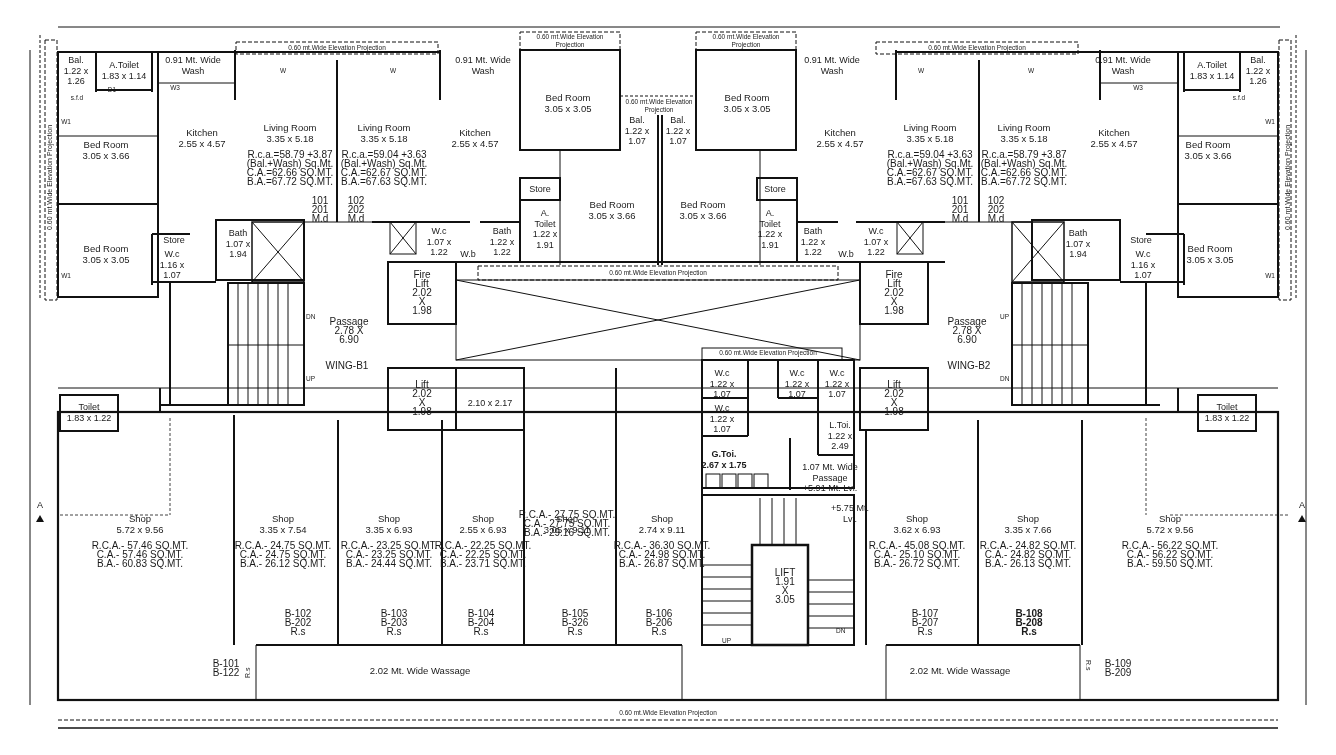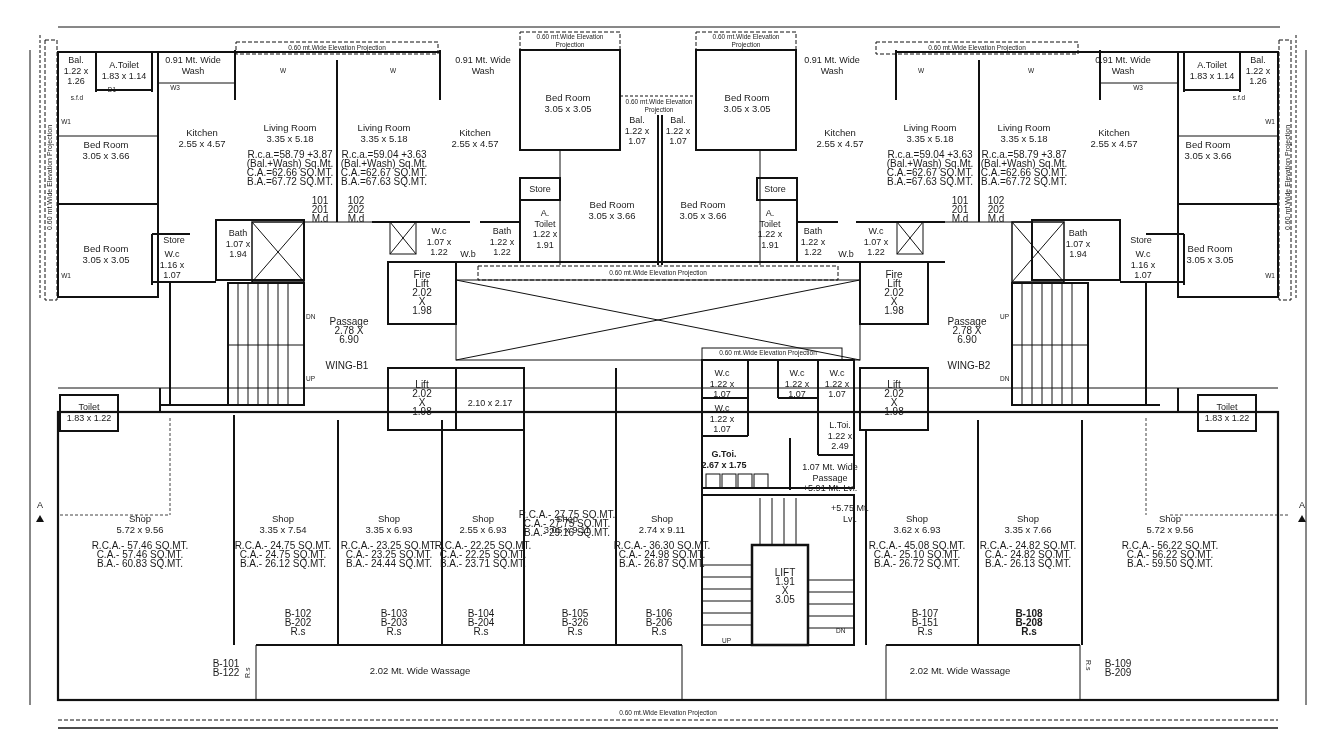--- a/index.html
+++ b/index.html
@@ -472,21 +472,21 @@
 B-206
 R.s</div>
 </div>
 <div>
   <div class="lbl" style="left:917px;top:513px;">Shop
 3.62 x 6.93</div>
   <div class="lbl sm" style="left:917px;top:541px;">R.C.A.- 45.08 SQ.MT.
 C.A.- 25.10 SQ.MT.
 B.A.- 26.72 SQ.MT.</div>
   <div class="lbl sm" style="left:925px;top:609px;">B-107
-B-151
+B-207
 R.s</div>
 </div>
 <div>
   <div class="lbl" style="left:1028px;top:513px;">Shop
 3.35 x 7.66</div>
   <div class="lbl sm" style="left:1028px;top:541px;">R.C.A.- 24.82 SQ.MT.
 C.A.- 24.82 SQ.MT.
 B.A.- 26.13 SQ.MT.</div>
   <div class="lbl sm" style="left:1029px;top:609px;font-weight:bold;">B-108
 B-208

